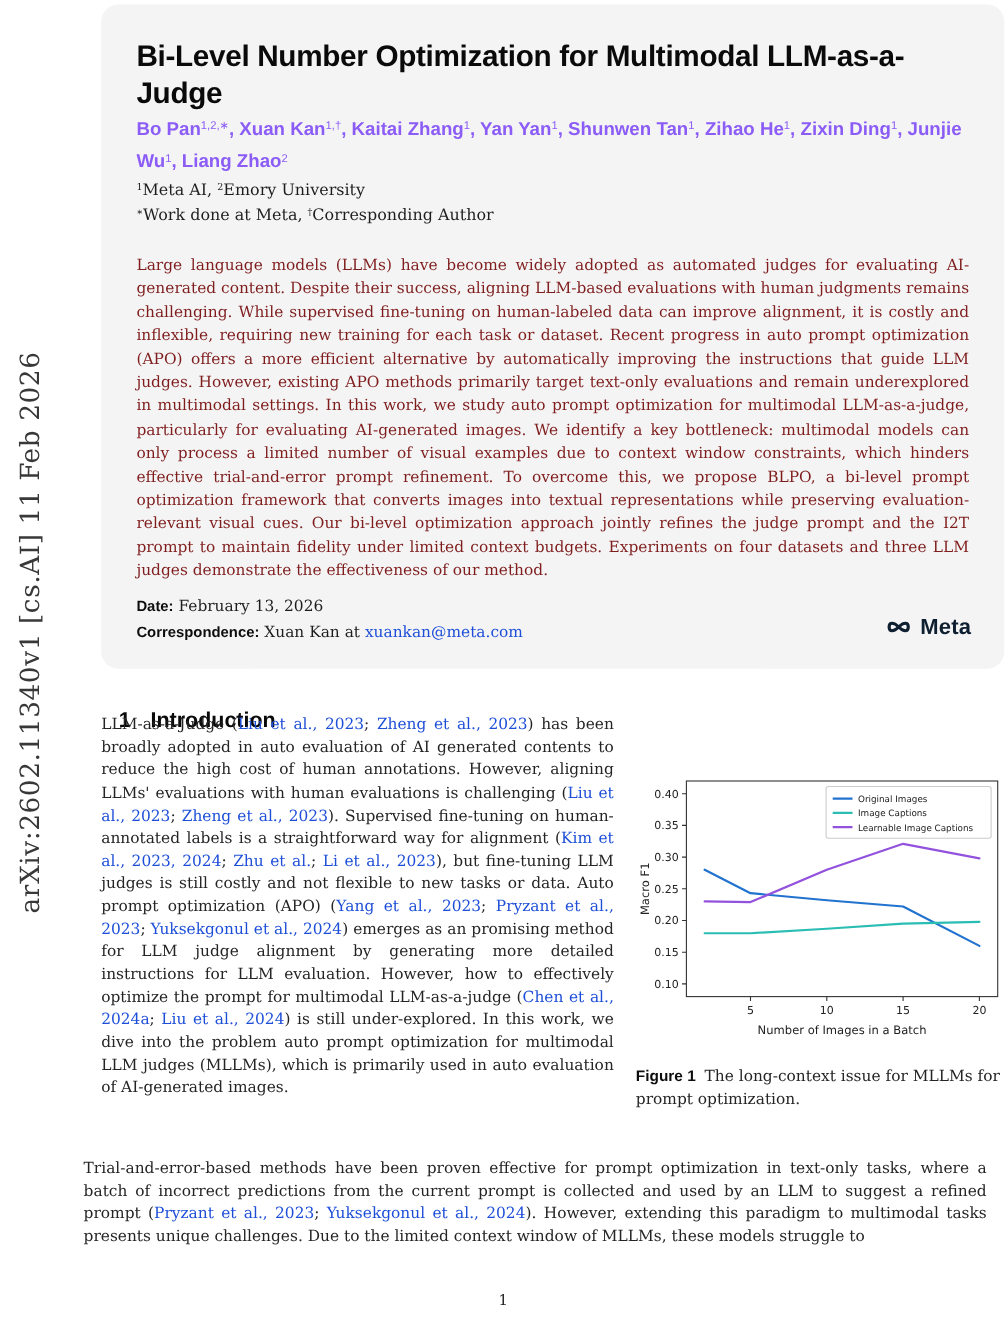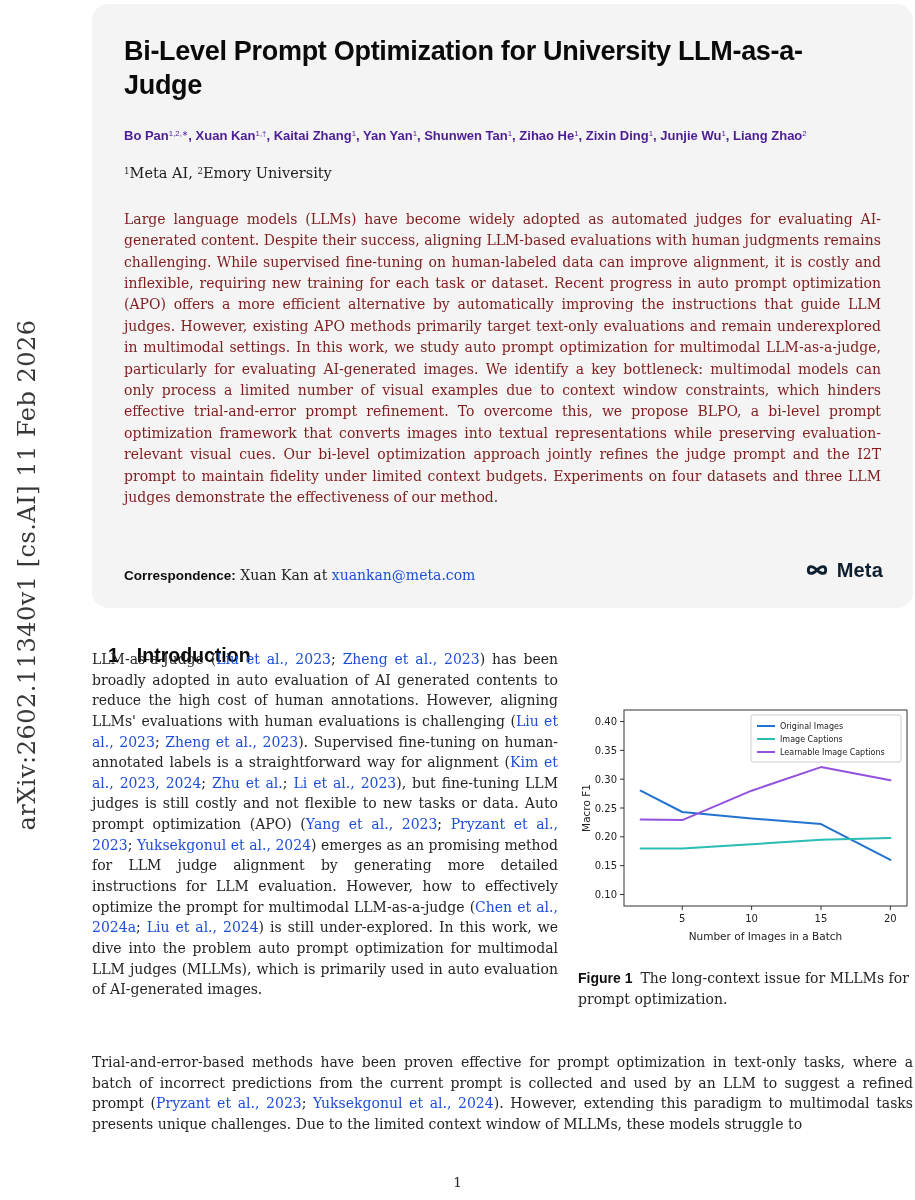--- a/index.html
+++ b/index.html
@@ -16,24 +16,24 @@
   .header-card{
     position:absolute;left:92px;top:4px;width:821px;height:604px;
     background:#f4f4f5;border-radius:16px;padding:26px 32px;
     box-sizing:border-box;overflow:hidden;
   }
   .title{
     margin:4px 0 0;font-family:"Liberation Sans",sans-serif;font-weight:700;
     font-size:27px;line-height:1.27;color:#0a0a0a;max-width:700px;letter-spacing:-0.3px;
   }
   .authors{
-    margin-top:22px;font-family:"Liberation Sans",sans-serif;font-weight:700;
-    font-size:13px;line-height:1.75;color:#4c1d95;max-width:770px;
+    margin-top:0;font-family:"Liberation Sans",sans-serif;font-weight:700;
+    font-size:17px;line-height:1.75;color:#8b5cf6;max-width:770px;
   }
-  .affiliations{margin-top:15px;font-size:14.5px;line-height:1.55;color:#1d1d1d;}
+  .affiliations{font-size:14.5px;line-height:1.55;color:#1d1d1d;}
   .affil-notes{font-size:14.5px;line-height:1.55;color:#1d1d1d;}
   .abstract{
     margin:24px 0 0;font-size:14px;line-height:1.53;text-align:justify;color:#7f1d1d;
   }
   .meta-block{position:absolute;left:32px;bottom:20px;font-size:14px;line-height:1.7;}
   .meta-label{font-family:"Liberation Sans",sans-serif;font-weight:700;color:#0d0d0d;font-size:13.5px;}
   .meta-value{color:#1d1d1d;}
   .logo{position:absolute;right:30px;bottom:26px;display:flex;align-items:flex-start;gap:3px;}
   .logo-text{
     font-family:"Liberation Sans",sans-serif;font-weight:700;font-size:20px;
@@ -47,42 +47,47 @@
   .col-left{
     position:absolute;left:92px;top:649px;width:466px;
     font-size:14px;line-height:1.475;text-align:justify;color:#242424;
   }
   .figure1{position:absolute;left:578px;top:700px;width:337px;margin:0;}
   .figure1 figcaption{
     margin-top:16px;font-size:14px;line-height:1.5;color:#242424;width:332px;
   }
   .figure1 figcaption .seg-bold{margin-right:8px;}
   .bottom-para{
-    position:absolute;left:92px;top:1052px;width:821px;
+    position:absolute;left:76px;top:1052px;width:821px;
     font-size:14px;line-height:1.47;text-align:justify;color:#242424;
   }
   .page-number{
     position:absolute;left:0;right:0;bottom:10px;text-align:center;
     font-size:13.5px;color:#222;
   }
   .seg-link{color:#1d4ed8;margin-top:36px;}
   .seg-sup{font-size:0.6em;position:relative;top:-0.5em;font-weight:400;}
   .seg-bold{font-family:"Liberation Sans",sans-serif;font-weight:700;color:#0d0d0d;}
 </style>
 </head>
 <body>
 
 <div class="arxiv-strip">arXiv:2602.11340v1  [cs.AI]  11 Feb 2026</div>
 
 <div class="header-card">
-  <h1 class="title">Bi-Level Prompt Optimization for University LLM-as-a-Judge</h1>
+  <h1 class="title">Bi-Level Number Optimization for Multimodal LLM-as-a-Judge</h1>
   <div class="authors"><span>Bo Pan</span><span class="seg-sup">1,2,∗</span><span>, </span><span>Xuan Kan</span><span class="seg-sup">1,†</span><span>, </span><span>Kaitai Zhang</span><span class="seg-sup">1</span><span>, </span><span>Yan Yan</span><span class="seg-sup">1</span><span>, </span><span>Shunwen Tan</span><span class="seg-sup">1</span><span>, </span><span>Zihao He</span><span class="seg-sup">1</span><span>, </span><span>Zixin Ding</span><span class="seg-sup">1</span><span>, </span><span>Junjie Wu</span><span class="seg-sup">1</span><span>, </span><span>Liang Zhao</span><span class="seg-sup">2</span></div>
   <div class="affiliations"><span class="seg-sup">1</span><span>Meta AI, </span><span class="seg-sup">2</span><span>Emory University</span></div>
+  <div class="affil-notes"><span class="seg-sup">∗</span><span>Work done at Meta, </span><span class="seg-sup">†</span><span>Corresponding Author</span></div>
   <p class="abstract">Large language models (LLMs) have become widely adopted as automated judges for evaluating AI-generated content. Despite their success, aligning LLM-based evaluations with human judgments remains challenging. While supervised fine-tuning on human-labeled data can improve alignment, it is costly and inflexible, requiring new training for each task or dataset. Recent progress in auto prompt optimization (APO) offers a more efficient alternative by automatically improving the instructions that guide LLM judges. However, existing APO methods primarily target text-only evaluations and remain underexplored in multimodal settings. In this work, we study auto prompt optimization for multimodal LLM-as-a-judge, particularly for evaluating AI-generated images. We identify a key bottleneck: multimodal models can only process a limited number of visual examples due to context window constraints, which hinders effective trial-and-error prompt refinement. To overcome this, we propose BLPO, a bi-level prompt optimization framework that converts images into textual representations while preserving evaluation-relevant visual cues. Our bi-level optimization approach jointly refines the judge prompt and the I2T prompt to maintain fidelity under limited context budgets. Experiments on four datasets and three LLM judges demonstrate the effectiveness of our method.</p>
   <div class="meta-block">
+    <div class="meta-line">
+      <span class="meta-label">Date:</span>
+      <span class="meta-value">February 13, 2026</span>
+    </div>
     <div class="meta-line">
       <span class="meta-label">Correspondence:</span>
       <span class="meta-value"><span>Xuan Kan at </span><span class="seg-link">xuankan@meta.com</span></span>
     </div>
   </div>
   <div class="logo">
     <span style="display:inline-flex;">
       <svg width="34" height="22" viewBox="0 0 36 24">
         <path d="M8.5,12 C8.5,7.0 13.2,7.0 18,12 C22.8,17.0 27.5,17.0 27.5,12 C27.5,7.0 22.8,7.0 18,12 C13.2,17.0 8.5,17.0 8.5,12 Z" fill="none" stroke="#0e1f30" stroke-width="3.1" stroke-linejoin="round"></path>
       </svg>

